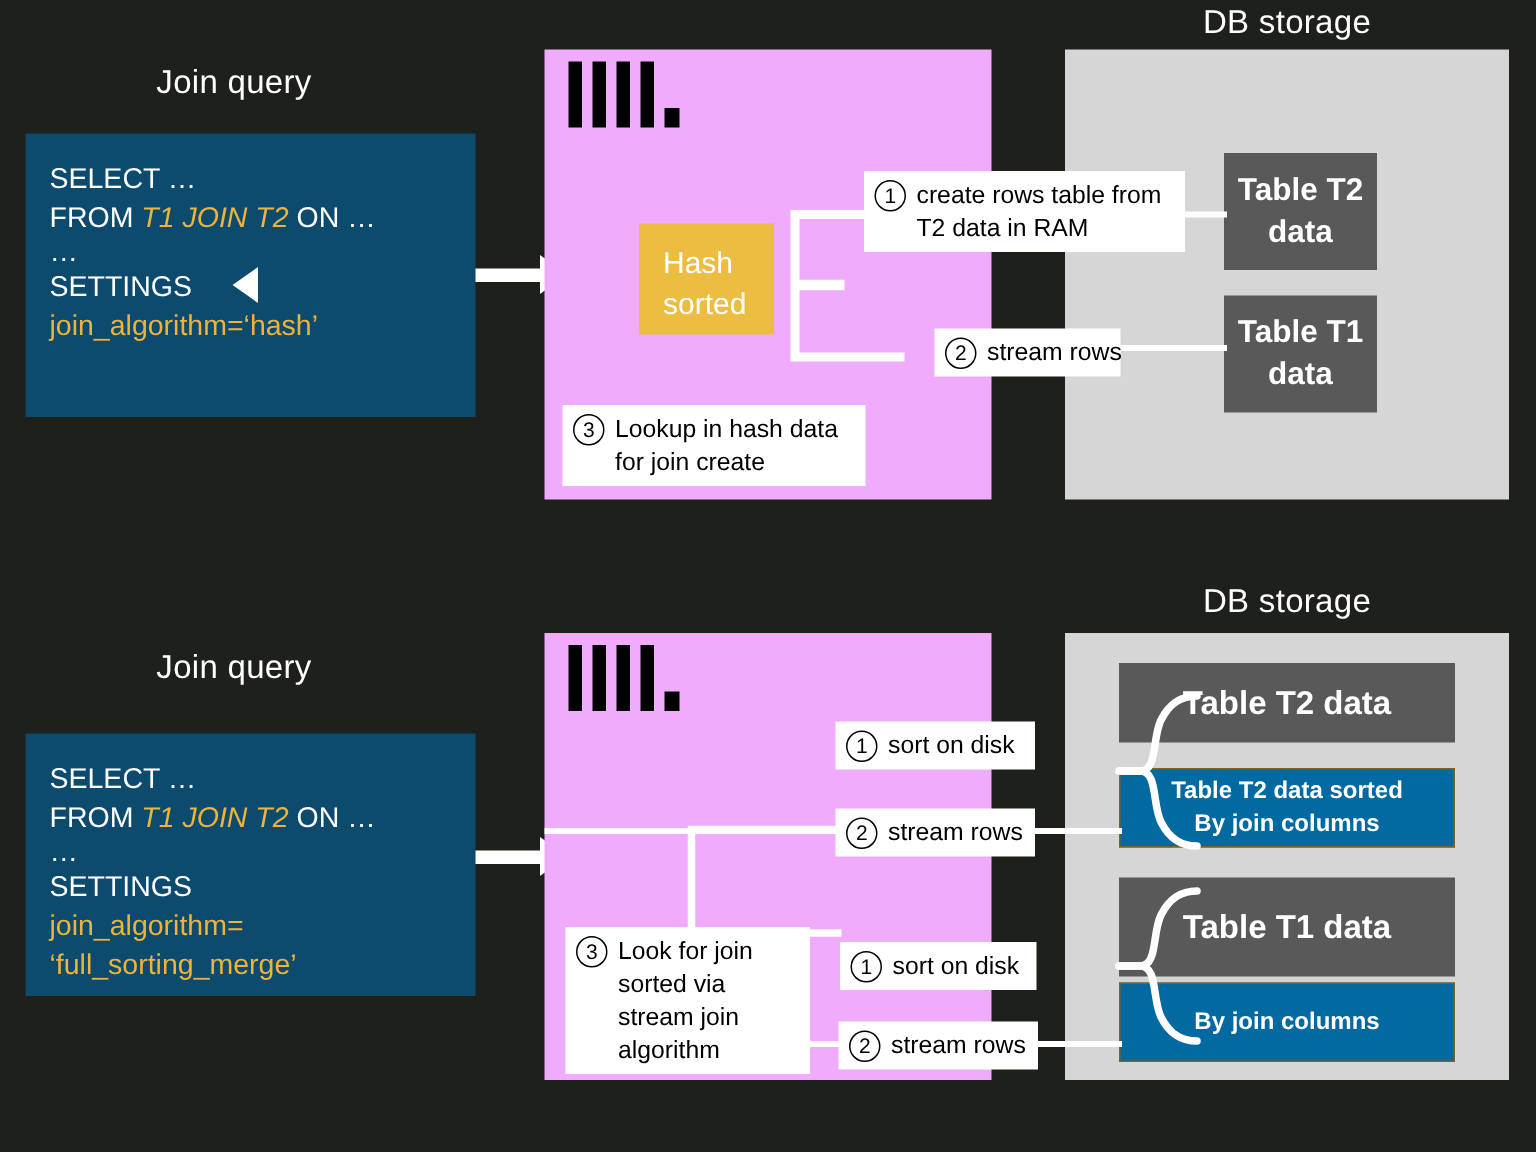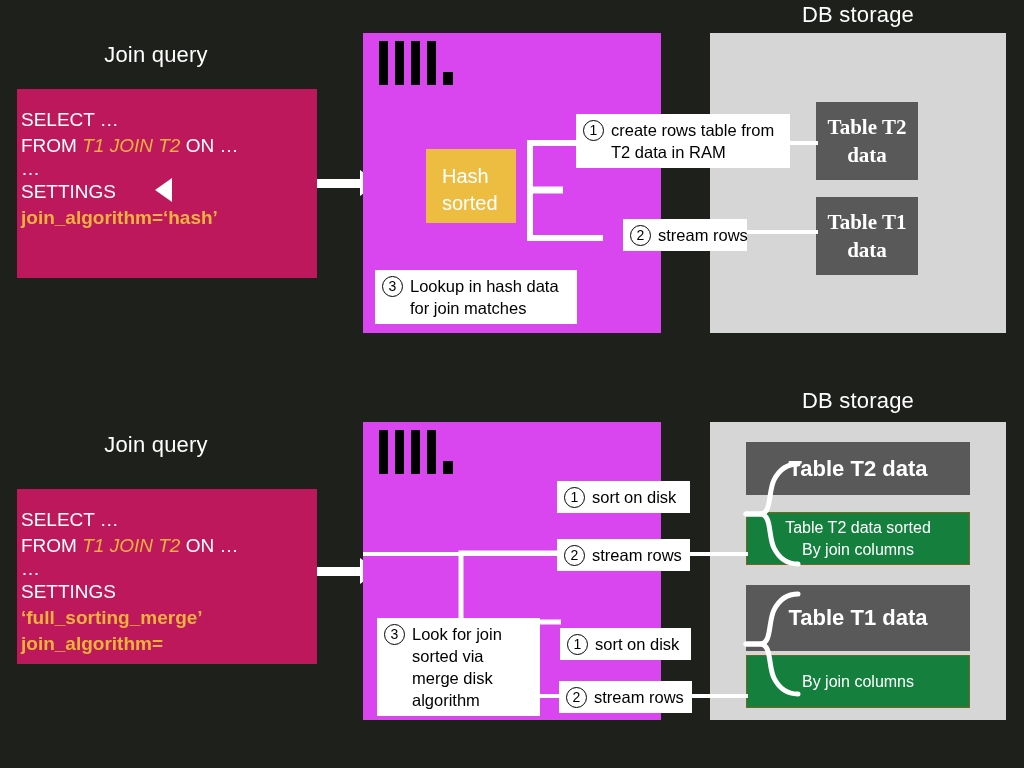--- a/index.html
+++ b/index.html
@@ -23,39 +23,39 @@
     color: #ffffff;
     font-size: 22px;
     font-weight: 400;
     text-align: center;
     letter-spacing: 0.2px;
     white-space: nowrap;
   }
 
   
   .query-box {
-    background: #be185d;
-    box-sizing: border-box;
-    padding: 18px 20px 16px 4px;
+    background: #0c4a6e;
+    box-sizing: border-box;
+    padding: 18px 20px 16px 16px;
   }
   .query-line {
     color: #ffffff;
     font-size: 19px;
     line-height: 26px;
     white-space: nowrap;
   }
   .kw-accent { color: #eeb33b; font-style: italic; }
-  .query-line.accent { color: #eeb33b; font-weight: bold; }
+  .query-line.accent { color: #eeb33b; }
   .query-line.ellipsis {
     line-height: 20px;
     font-size: 19px;
   }
 
   
-  .server-panel { background: #d946ef; }
+  .server-panel { background: #f0abfc; }
   .storage-panel { background: #d6d6d6; }
 
   
   .ch-logo { position: absolute; }
   .ch-bar {
     position: absolute;
     background: #000000;
     width: 9px;
     top: 0;
     height: 44px;
@@ -85,23 +85,23 @@
     display: flex;
     align-items: center;
     justify-content: center;
     text-align: center;
     box-sizing: border-box;
   }
   .tbl-box.plain { font-weight: bold; }
   .tbl-box.two-line { font-size: 21px; line-height: 28px; }
   .tbl-box.one-line { font-size: 22px; }
   .tbl-sorted {
-    background: #15803d;
-    color: #ffffff;
-    font-weight: normal;
+    background: #0369a1;
+    color: #ffffff;
+    font-weight: bold;
     font-size: 16px;
     line-height: 22px;
     display: flex;
     align-items: center;
     justify-content: center;
     text-align: center;
     box-sizing: border-box;
     border: 1px solid #7a6320;
   }
 
@@ -186,21 +186,21 @@
       <div>sorted</div>
     </div>
   </div>
 
   <svg class="conn" style="left:363px; top:33px;" width="300" height="300">
     <path d="M 240,110 L 167,110 L 167,205 L 240,205" stroke="#ffffff" stroke-width="6" fill="none"></path>
     <line x1="167" y1="157" x2="200" y2="157" stroke="#ffffff" stroke-width="7"></line>
   </svg>
   <div class="abs arrow-left" style="left:155px; top:178px;"></div>
 
-  <div class="abs storage-panel" style="left:710px; top:33px; width:296px; height:300px;font-family:Liberation Serif, serif;">
+  <div class="abs storage-panel" style="left:710px; top:33px; width:296px; height:300px;">
     <div class="tbl-box two-line" style="position:absolute; left:106px; top:69px; width:102px; height:78px;">
       <div>
         <div>Table T2</div>
         <div>data</div>
       </div>
     </div>
     <div class="tbl-box two-line" style="position:absolute; left:106px; top:164px; width:102px; height:78px;">
       <div>
         <div>Table T1</div>
         <div>data</div>
@@ -221,34 +221,34 @@
 
   <div class="abs callout centered" style="left:623px; top:219px; width:124px;">
     <span class="num">2</span>
     <span class="callout-text">stream rows</span>
   </div>
 
   <div class="abs callout" style="left:375px; top:270px; width:202px;">
     <span class="num">3</span>
     <span class="callout-text">
       <span>Lookup in hash data</span><br>
-      <span>for join matches</span>
+      <span>for join create</span>
     </span>
   </div>
 
   <div class="abs heading" style="left:46px; top:432px; width:220px;">Join query</div>
   <div class="abs heading" style="left:710px; top:388px; width:296px;">DB storage</div>
 
   <div class="abs query-box" style="left:17px; top:489px; width:300px; height:175px;">
     <div class="query-line">SELECT …</div>
     <div class="query-line"><span>FROM </span><span class="kw-accent">T1 JOIN T2</span><span> ON …</span></div>
     <div class="query-line ellipsis">…</div>
     <div class="query-line">SETTINGS</div>
+    <div class="query-line accent">join_algorithm=</div>
     <div class="query-line accent">‘full_sorting_merge’</div>
-    <div class="query-line accent">join_algorithm=</div>
   </div>
 
   <div class="abs wline" style="left:317px; top:567px; width:48px; height:9px;"></div>
   <div class="abs arrow-right" style="left:360px; top:558px;"></div>
 
   <div class="abs server-panel" style="left:363px; top:422px; width:298px; height:298px;">
     <div class="ch-logo" style="left:16px; top:8px; width:72px; height:48px;">
       <div class="ch-bar" style="left:0px;"></div>
       <div class="ch-bar" style="left:16px;"></div>
       <div class="ch-bar" style="left:32px;"></div>
@@ -259,21 +259,21 @@
 
   <svg class="conn" style="left:363px; top:422px;" width="300" height="300">
     <path d="M 198,200 L 98,200 L 98,131 L 198,131" stroke="#ffffff" stroke-width="5" fill="none"></path>
   </svg>
 
   <div class="abs callout" style="left:377px; top:618px; width:163px;">
     <span class="num">3</span>
     <span class="callout-text">
       <span>Look for join</span><br>
       <span>sorted via</span><br>
-      <span>merge disk</span><br>
+      <span>stream join</span><br>
       <span>algorithm</span>
     </span>
   </div>
 
   <div class="abs storage-panel" style="left:710px; top:422px; width:296px; height:298px;">
     <div class="tbl-box one-line plain" style="position:absolute; left:36px; top:20px; width:224px; height:53px;">Table T2 data</div>
     <div class="tbl-sorted" style="position:absolute; left:36px; top:90px; width:224px; height:53px;">
       <div>
         <div>Table T2 data sorted</div>
         <div>By join columns</div>

